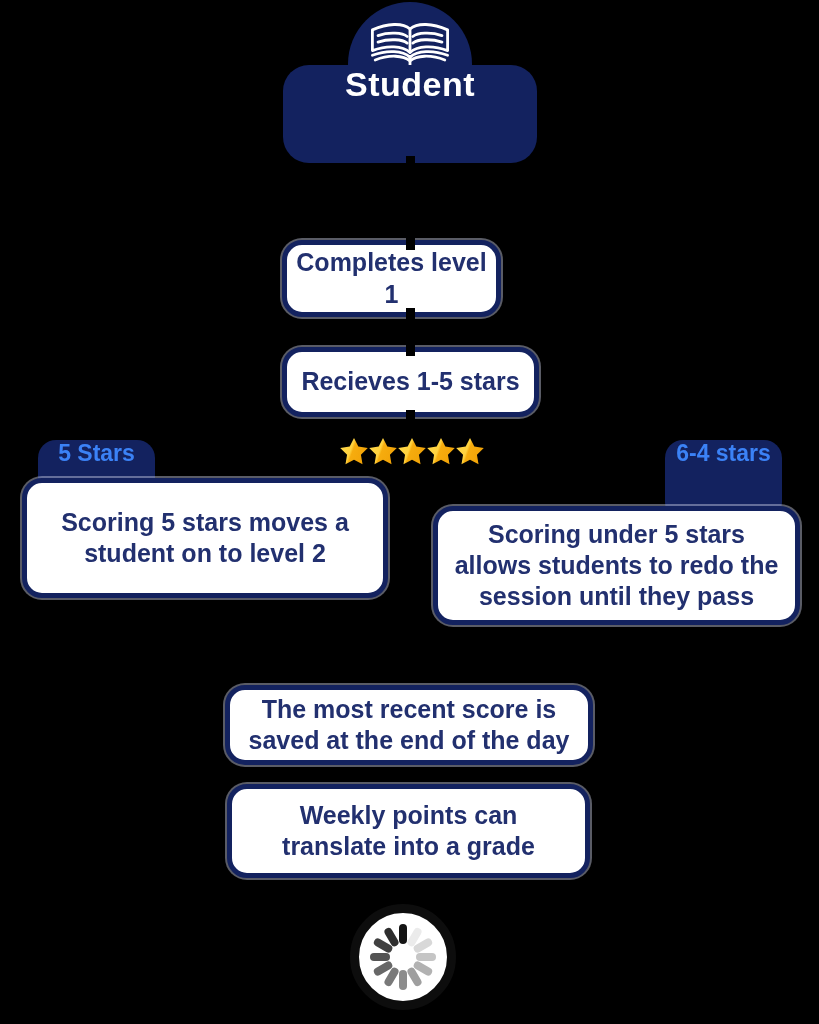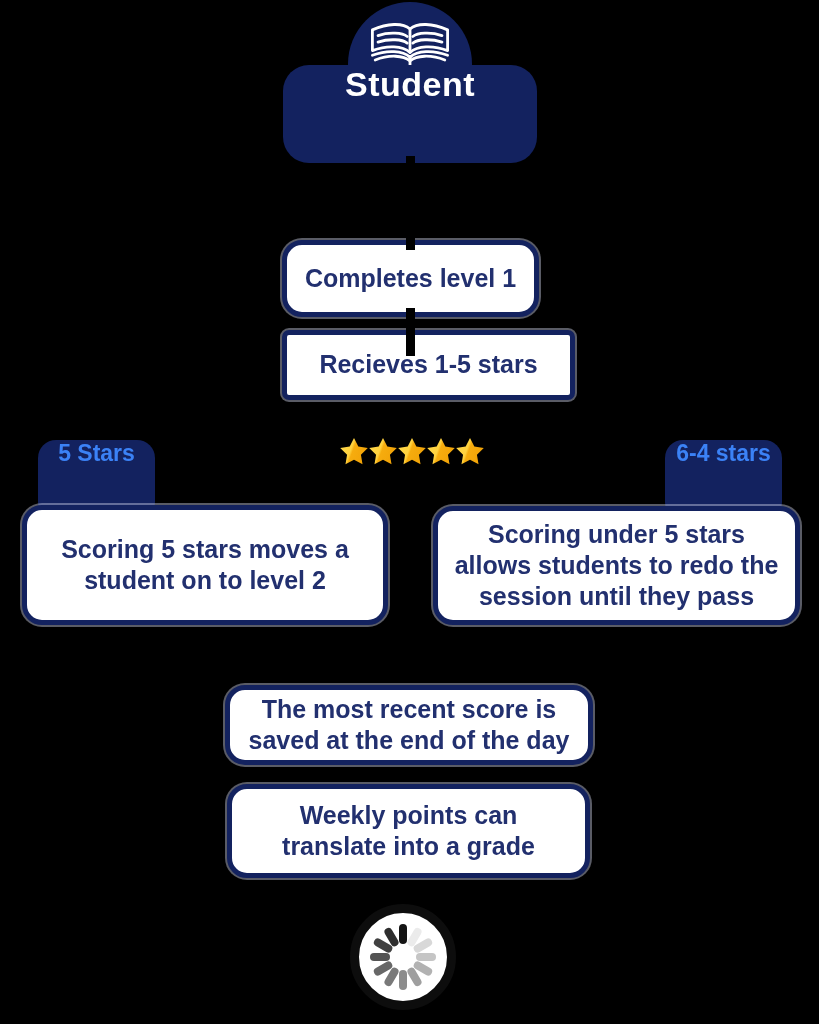--- a/index.html
+++ b/index.html
@@ -17,23 +17,23 @@
   
   .connector{position:absolute;left:406px;width:9px;background:#000;z-index:5;}
   .c1{top:156px;height:94px;}
   .c2{top:308px;height:48px;}
   .c3{top:410px;height:24px;}
   
   .node{position:absolute;background:#fff;border:5px solid var(--navy);border-radius:20px;
         z-index:2;display:flex;align-items:center;justify-content:center;box-sizing:border-box;
         box-shadow:0 0 0 2px rgba(200,204,226,0.45);}
   .ntext{color:var(--text-navy);font-size:25px;line-height:1.25;text-align:center;white-space:pre-line;}
-  .nb1{left:282px;top:240px;width:257px;height:77px;}
-  .nb2{left:282px;top:330px;width:293px;height:70px;border-radius:7px;}
-  .nbL{left:22px; top:505px;width:366px;height:120px;}
+  .nb1{left:282px;top:240px;width:219px;height:77px;}
+  .nb2{left:282px;top:347px;width:257px;height:70px;}
+  .nbL{left:22px; top:478px;width:366px;height:120px;}
   .nbR{left:433px;top:506px;width:367px;height:119px;}
   .nb3{left:225px;top:685px;width:368px;height:80px;}
   .nb4{left:227px;top:784px;width:363px;height:94px;}
   
   .tab{position:absolute;top:440px;width:117px;height:80px;background:var(--navy);
        border-radius:18px;z-index:1;display:flex;justify-content:center;}
   .tab span{color:#3b82f6;font-size:23px;}
   .tabL{left:38px;} .tabR{left:665px;}
   
   .stars{position:absolute;left:339px;top:436px;width:148px;height:32px;display:flex;z-index:3;}

